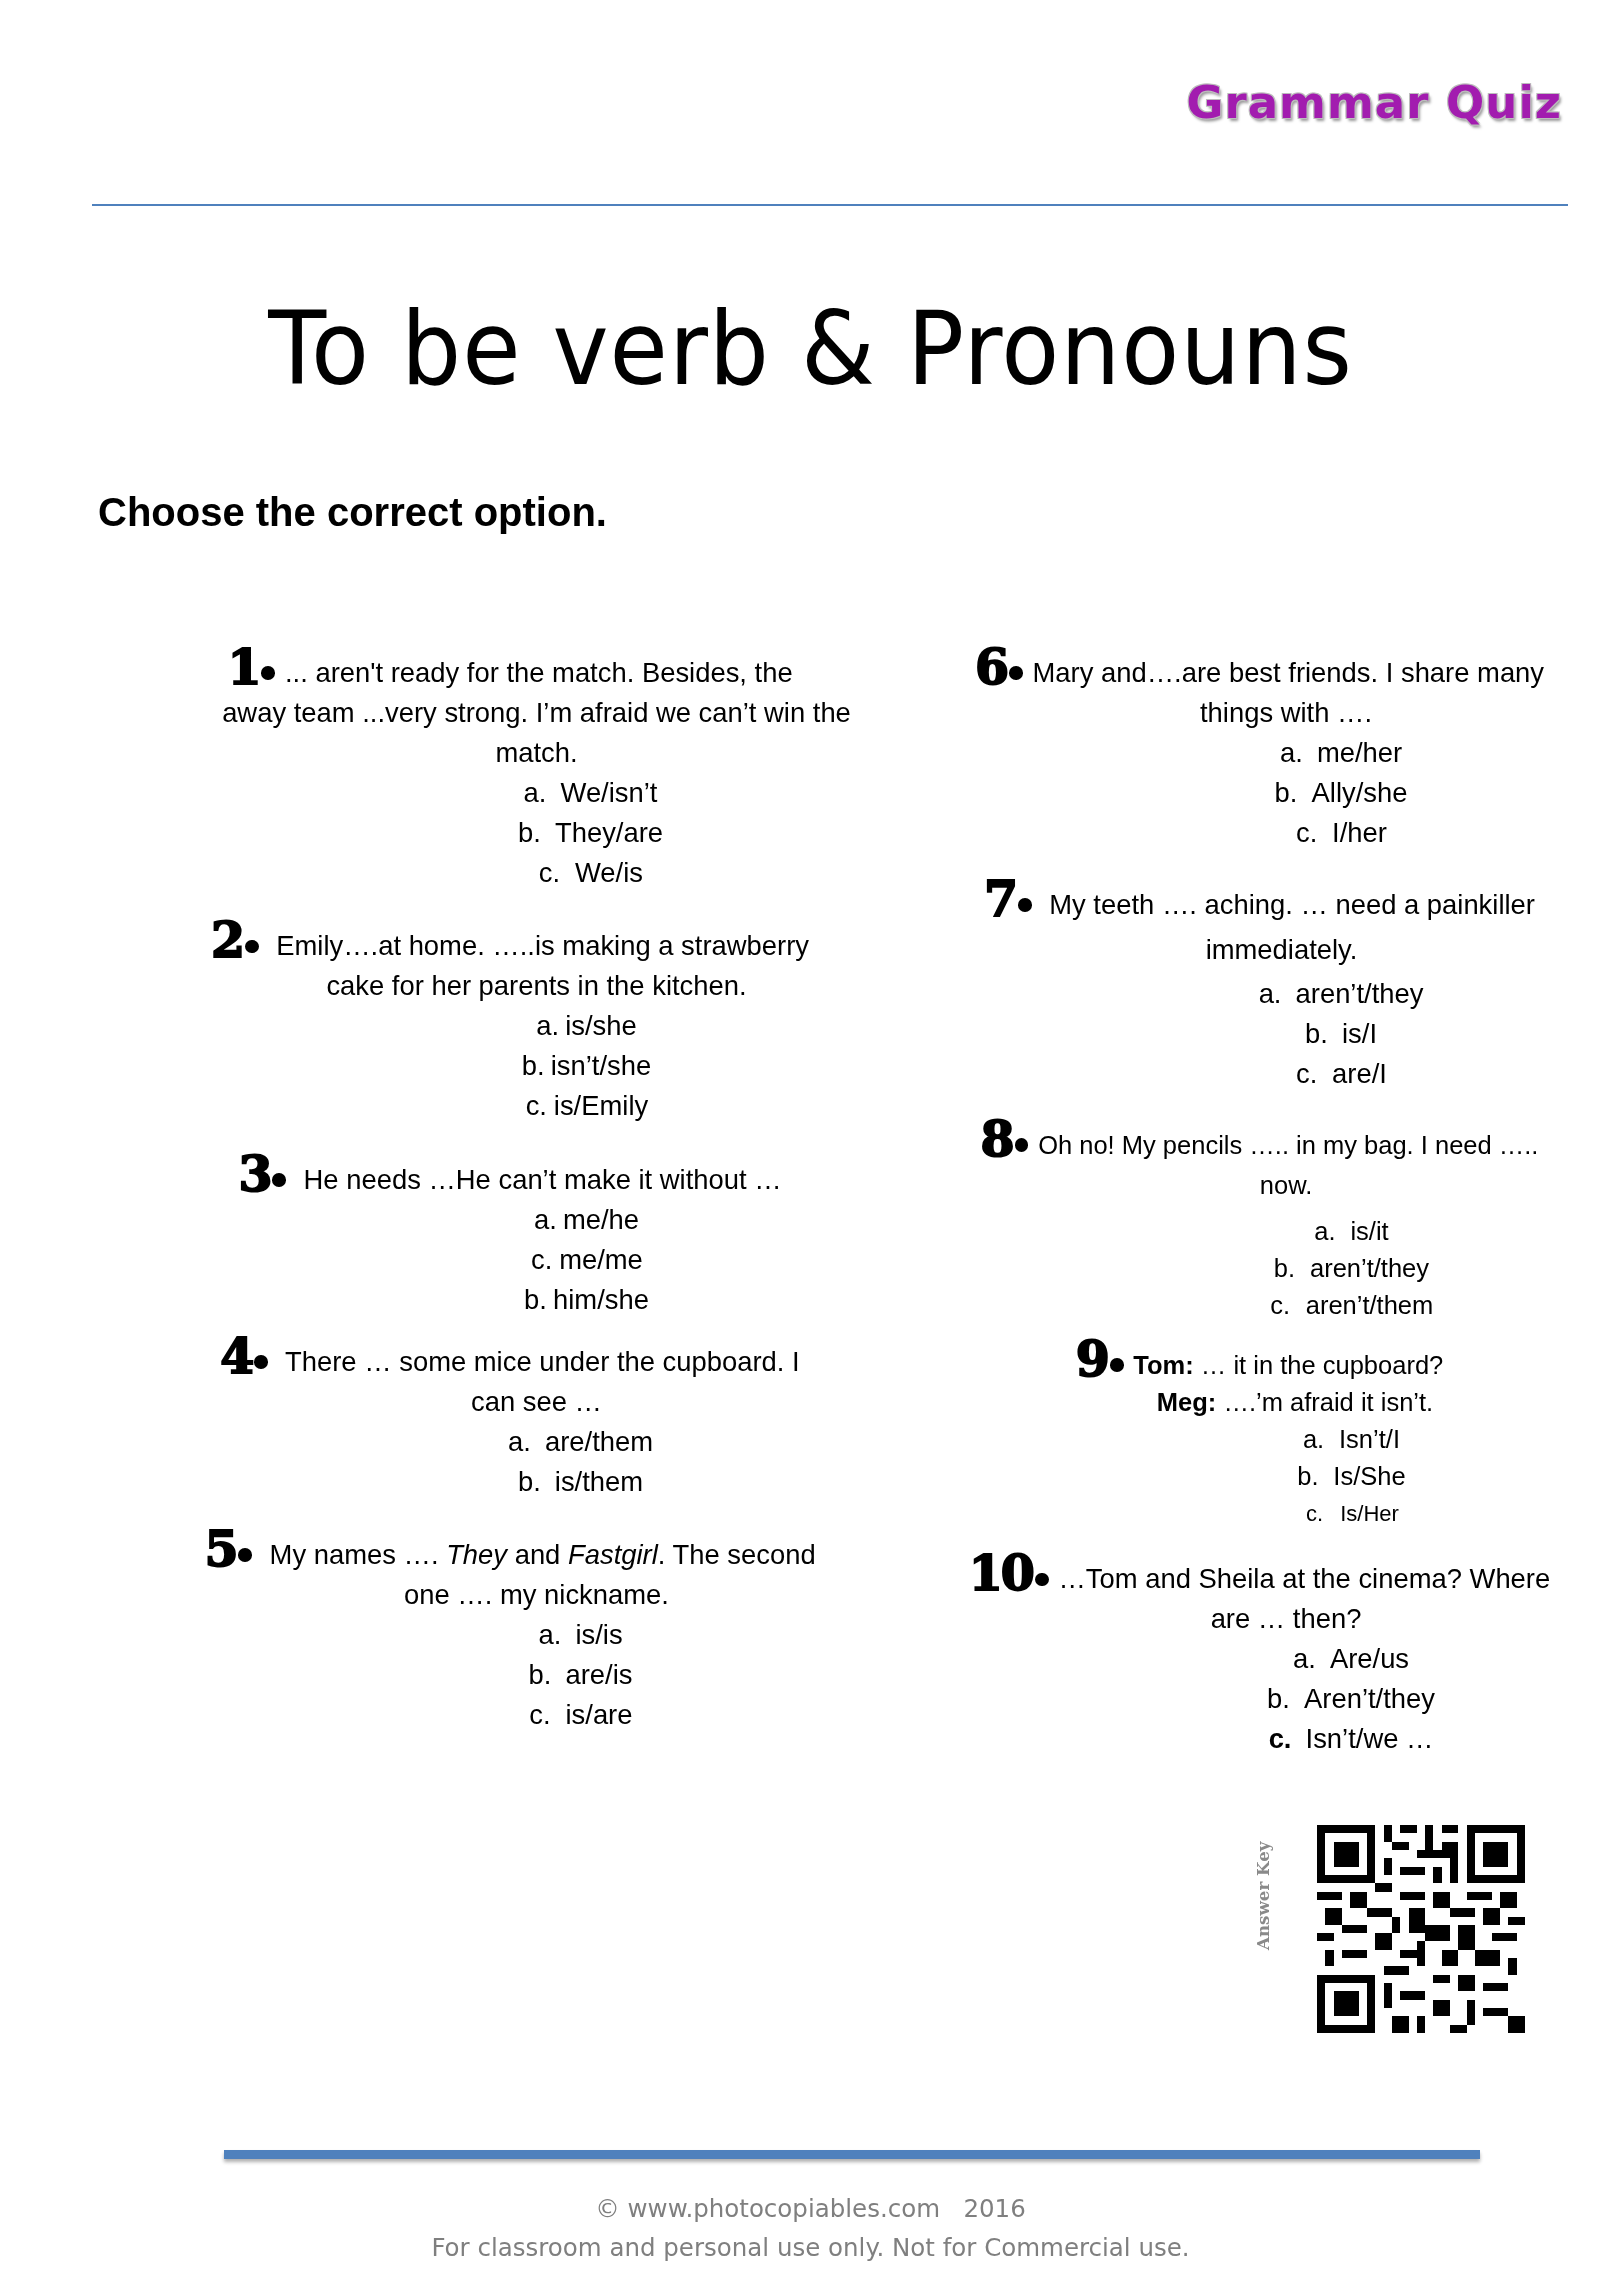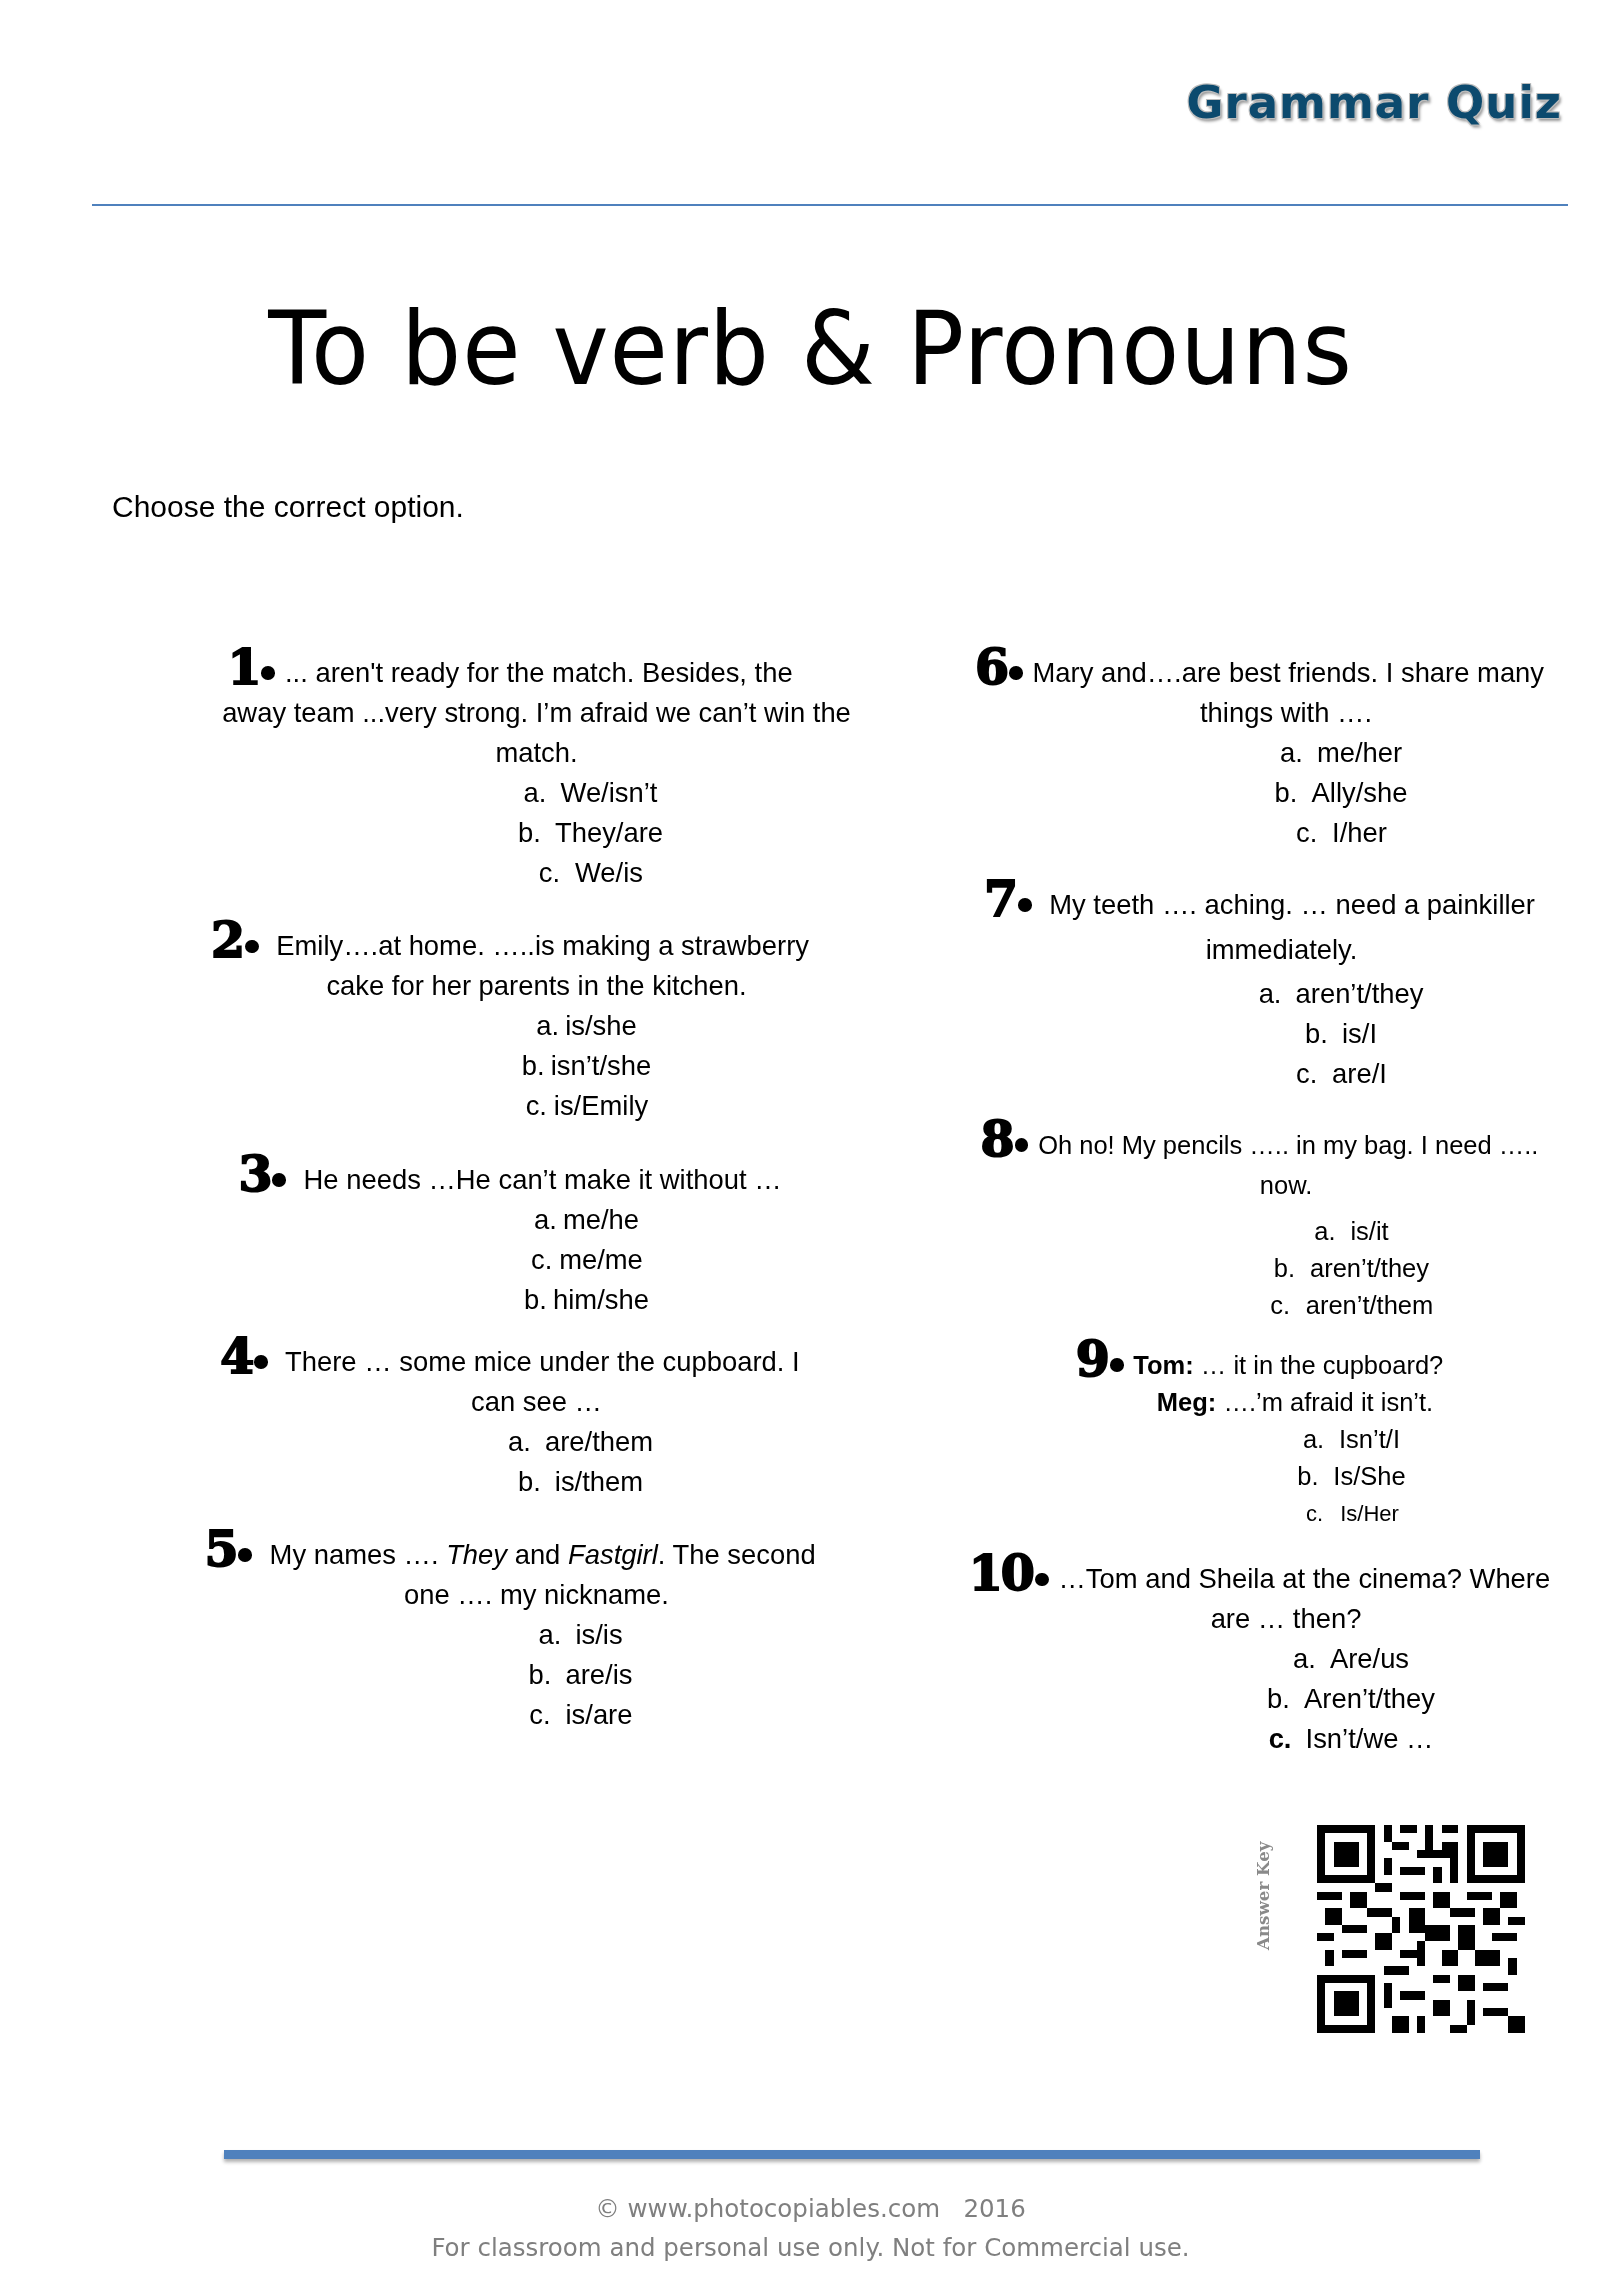--- a/index.html
+++ b/index.html
@@ -1,29 +1,29 @@
 <!DOCTYPE html>
 <html><head>
 <meta charset="utf-8">
 <style>
   html, body { margin: 0; padding: 0; background: #ffffff; }
   body { width: 1621px; height: 2293px; position: relative; overflow: hidden; font-family: "Liberation Sans", sans-serif; color: #000; }
   .header-label {
     position: absolute; right: 59px; top: 76px;
     font-family: "DejaVu Sans", sans-serif; font-weight: bold; font-size: 45px;
-    color: #0c4a6e; letter-spacing: 1px;
+    color: #a21caf; letter-spacing: 1px;
     text-shadow: -1px -1px 0 #bdbdbd, 1px -1px 0 #bdbdbd, -1px 1px 0 #bdbdbd, 1px 1px 0 #bdbdbd, 2px 2.9px 2.9px #9a9a9a;
   }
   .top-rule { position: absolute; left: 92px; top: 204px; width: 1476px; height: 2px; background: #4f81bd; }
   .title {
     position: absolute; left: 0; width: 1621px; top: 289px; text-align: center;
     font-family: "DejaVu Sans", sans-serif; font-size: 102px; font-weight: normal; letter-spacing: 1px;
     transform: scaleX(0.93); transform-origin: center;
   }
-  .instruction { position: absolute; left: 112px; top: 490px; font-weight: normal; font-size: 30px; }
+  .instruction { position: absolute; left: 98px; top: 490px; font-weight: bold; font-size: 40px; }
   .col { position: absolute; top: 647px; }
   .col-left { left: 157px; width: 706px; }
   .col-right { left: 926px; width: 667px; }
   .question { position: relative; margin-bottom: 25.5px; font-family: "Liberation Sans", sans-serif; font-size: 27.4px; line-height: 40px; text-align: center; }
   .qnum {
     display: inline-block; font-family: "DejaVu Serif", serif; font-weight: 900; font-size: 49px;
     line-height: 40px; vertical-align: -2px; letter-spacing: -2px;
     -webkit-text-stroke: 2px #000;
   }
   .qdot { display: inline-block; width: 13.7px; height: 13.7px; border-radius: 50%; background: #000; margin: 0 9.8px 0 2px; vertical-align: 2px; }

